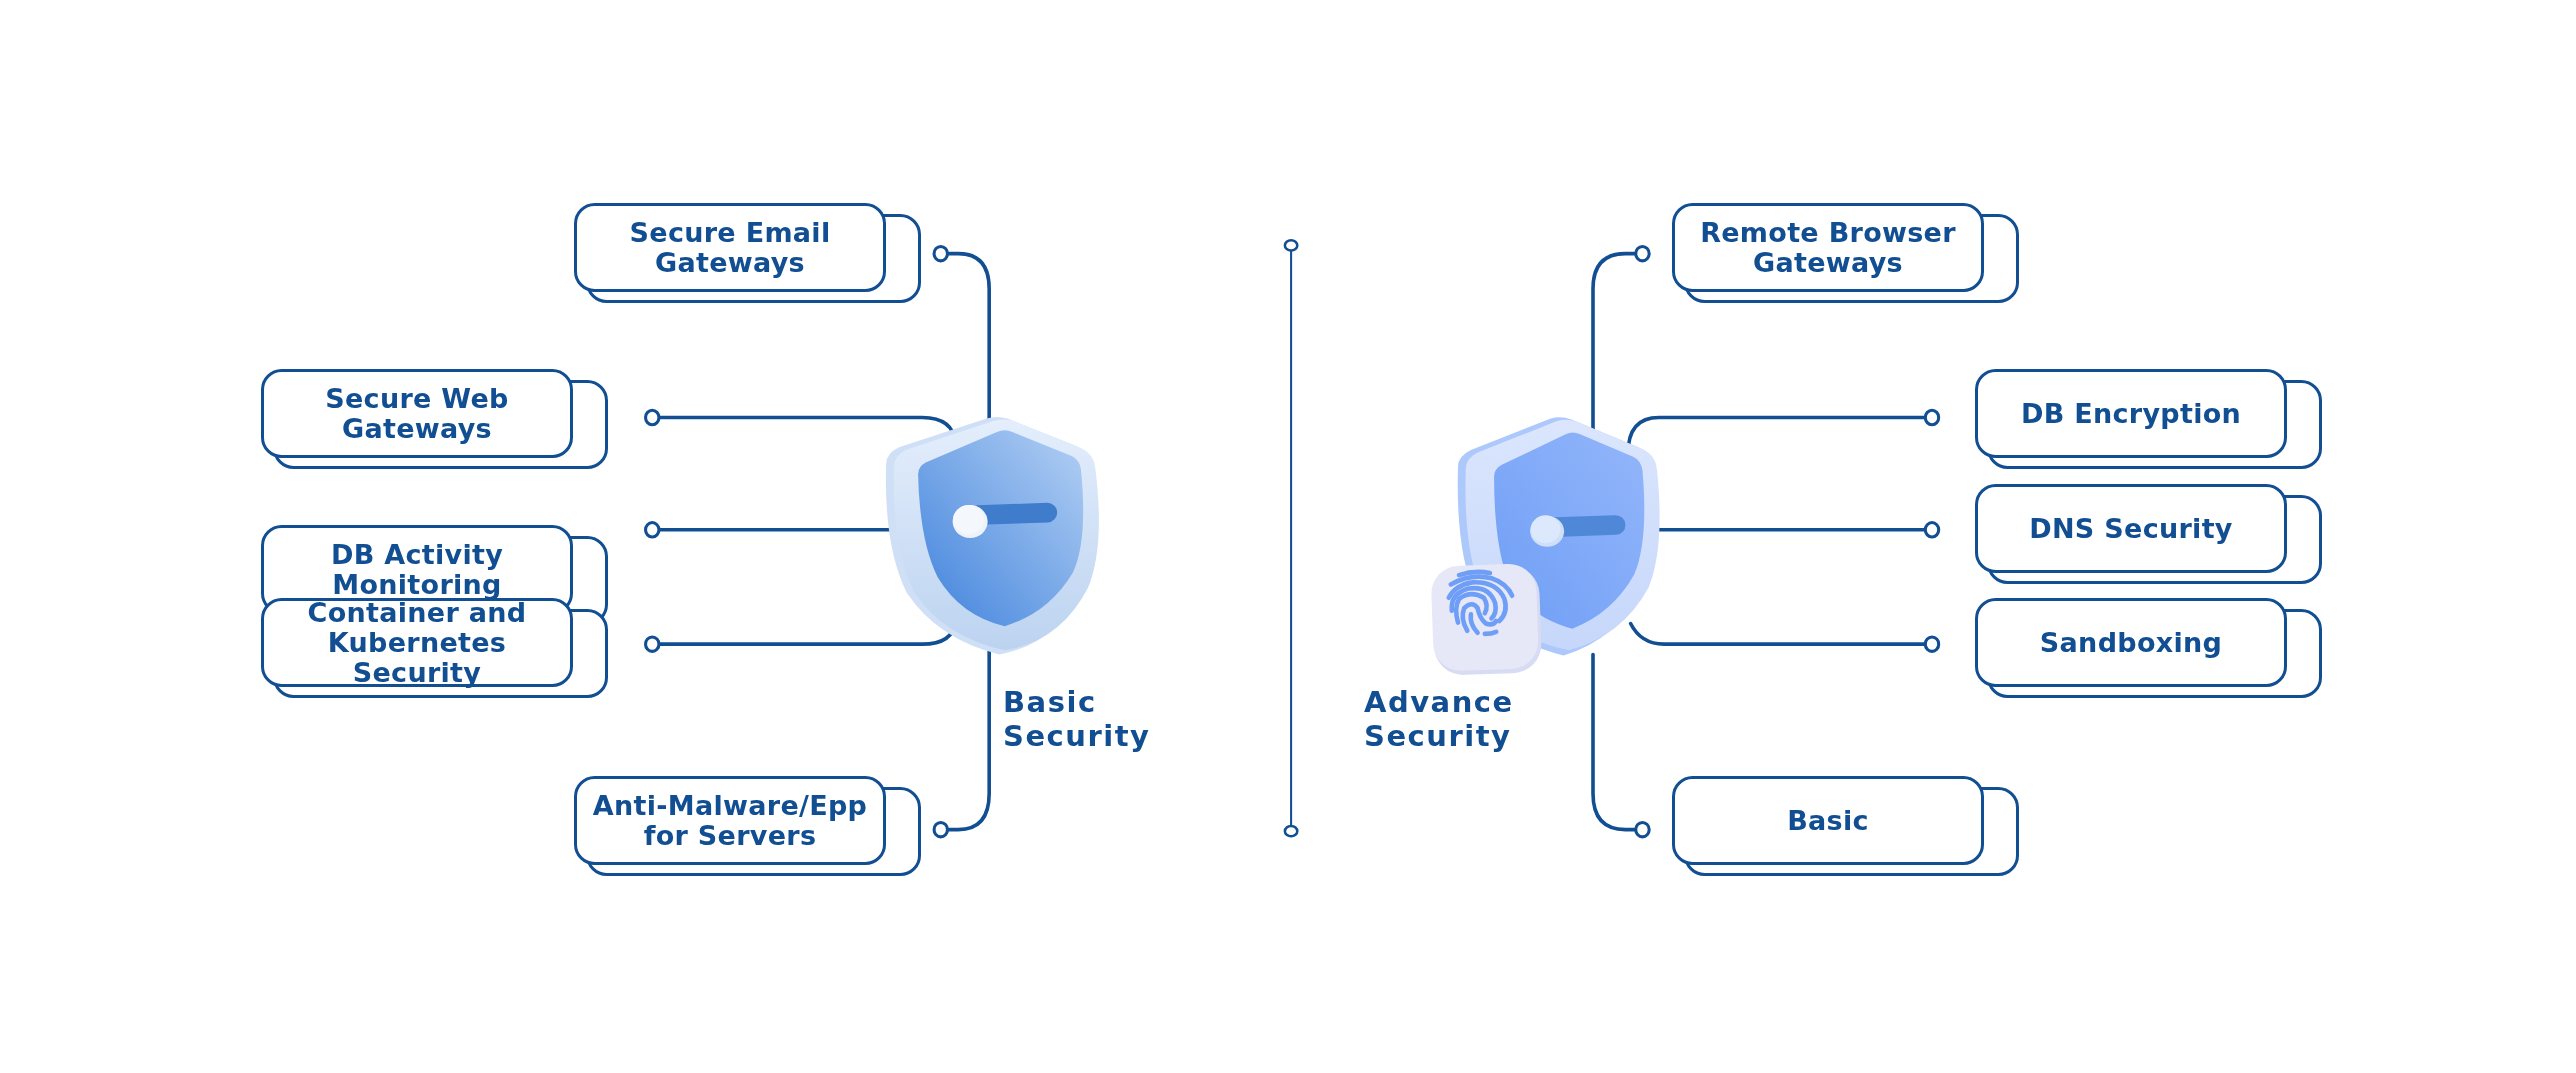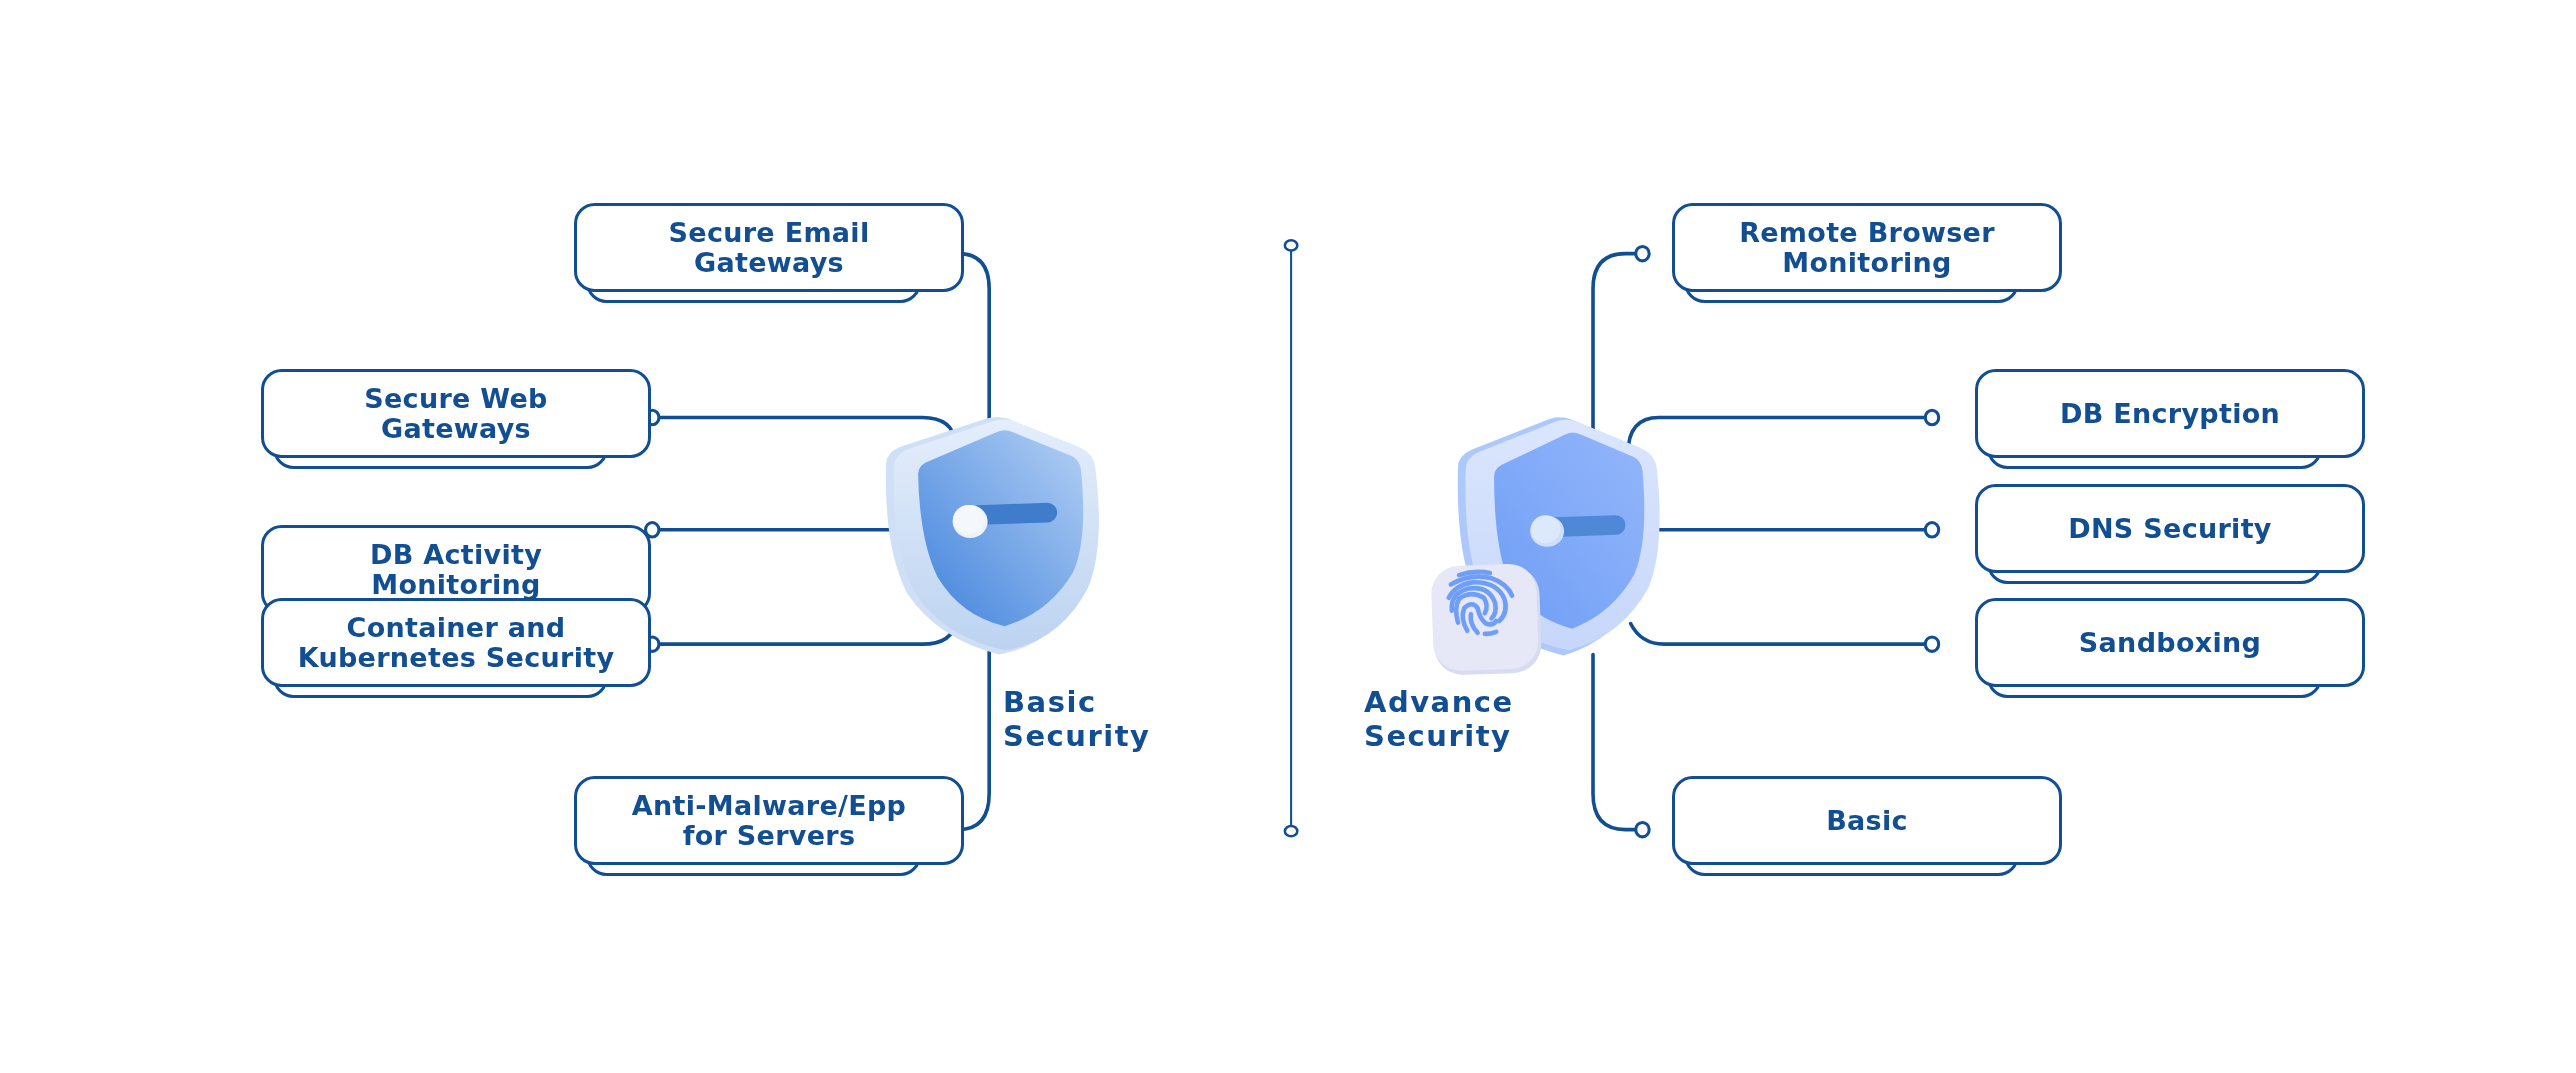--- a/index.html
+++ b/index.html
@@ -1,20 +1,20 @@
 <!DOCTYPE html>
 <html style="font-size:8.2px"><head>
 <meta charset="utf-8">
 <style>
   html, body { margin:0; padding:0; background:#ffffff; }
   body { width:2576px; height:1074px; position:relative; overflow:hidden; font-family:"DejaVu Sans","Liberation Sans",sans-serif; }
   #canvas { position:absolute; left:0; top:0; width:2576px; height:1074px; }
   .node { position:absolute; width:335px; height:89px; }
   .node .back { position:absolute; left:12.4px; top:11.3px; width:335px; height:89px; border:3.1px solid #124e92; border-radius:20.6px; background:#fff; box-sizing:border-box; }
-  .node .front { position:absolute; left:0; top:0; width:390px; height:89px; border:3.1px solid #124e92; border-radius:20.6px; background:#fff; box-sizing:border-box; display:flex; align-items:center; justify-content:center; text-align:center; }
+  .node .front { position:absolute; left:0; top:0; width:312px; height:89px; border:3.1px solid #124e92; border-radius:20.6px; background:#fff; box-sizing:border-box; display:flex; align-items:center; justify-content:center; text-align:center; }
   .node .label { color:#124e92; font-size:27px; font-weight:600; line-height:30px; letter-spacing:0.3px; white-space:pre-line; padding:0 10.3px; }
   .title { position:absolute; color:#124e92; font-size:29px; font-weight:600; line-height:34px; letter-spacing:1.5px; white-space:pre-line; }
 </style>
 </head>
 <body>
 
 <svg id="canvas" viewBox="0 0 5000 2084" xmlns="http://www.w3.org/2000/svg">
   <defs>
     <linearGradient id="gBasic" x1="0" y1="1" x2="1" y2="0">
       <stop offset="0" stop-color="#3f82dc"></stop>
@@ -142,21 +142,21 @@
   </div>
 </div>
 
 <div class="title" style="left:1003px; top:685px;">Basic
 Security</div>
 
 <div class="node" style="left:1672px; top:203px;">
   <div class="back"></div>
   <div class="front">
     <span class="label">Remote Browser
-Monitoring</span>
+Gateways</span>
   </div>
 </div>
 <div class="node" style="left:1975px; top:369px;">
   <div class="back"></div>
   <div class="front">
     <span class="label">DB Encryption</span>
   </div>
 </div>
 <div class="node" style="left:1975px; top:484px;">
   <div class="back"></div>

